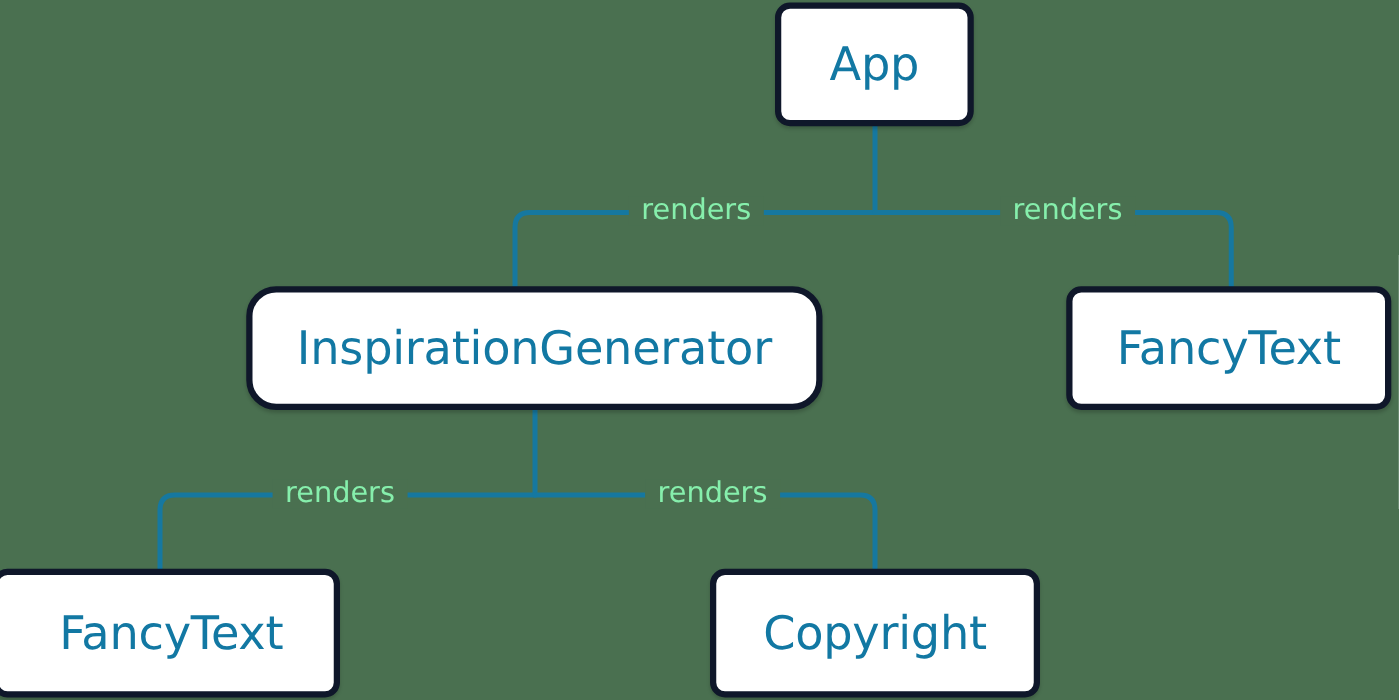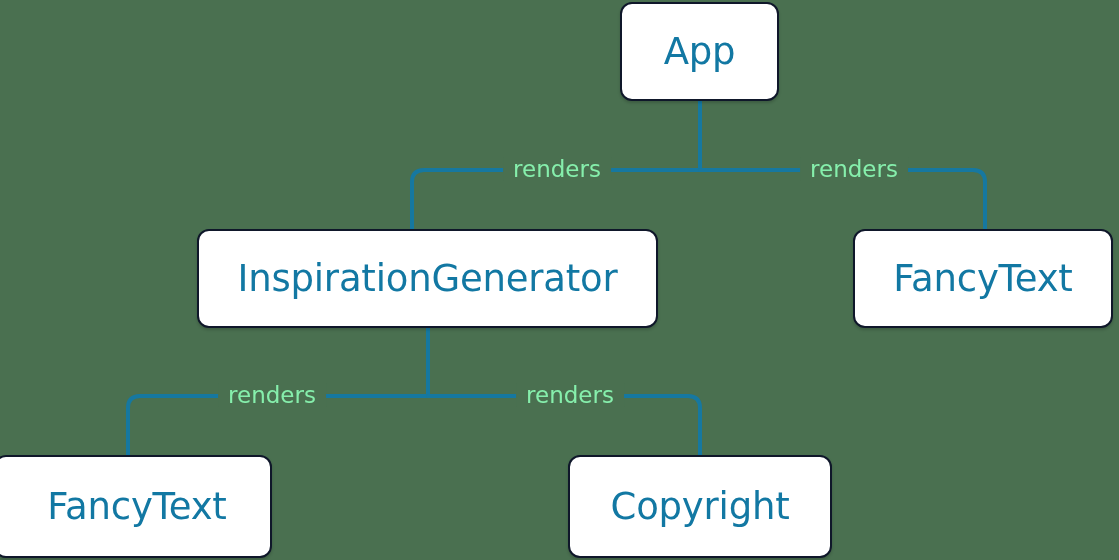--- a/index.html
+++ b/index.html
@@ -22,21 +22,21 @@
     position: absolute;
     left: 0;
     top: 0;
     width: 1119px;
     height: 560px;
   }
   .node-box {
     position: absolute;
     box-sizing: border-box;
     background: #ffffff;
-    border: 2px solid #0f172a;
+    border: 5px solid #0f172a;
     border-radius: 12px;
     display: flex;
     align-items: center;
     justify-content: center;
     box-shadow: 0 2px 3px rgba(0,0,0,0.18);
   }
   .node-label {
     color: #1278a3;
     font-size: 37px;
     line-height: 1;
@@ -46,21 +46,21 @@
   .edge-label {
     position: absolute;
     color: #86efac;
     font-size: 23px;
     line-height: 1;
     white-space: nowrap;
     transform: translate(-50%, -50%);
   }
   
   #node-app        { left: 620px; top: 2px;   width: 159px; height: 99px; }
-  #node-inspgen    { left: 197px; top: 229px; width: 461px; height: 99px; }
+  #node-inspgen    { left: 197px; top: 229px; width: 461px; height: 99px; border-radius: 24px; }
   #node-fancy-right{ left: 853px; top: 229px; width: 260px; height: 99px; }
   #node-fancy-left { left: -6px;  top: 455px; width: 278px; height: 103px; }
   #node-copyright  { left: 568px; top: 455px; width: 264px; height: 103px; }
   #node-fancy-left .node-label { padding-left: 8px; }
 </style>
 </head>
 <body>
 
 <div id="diagram-root">
 

